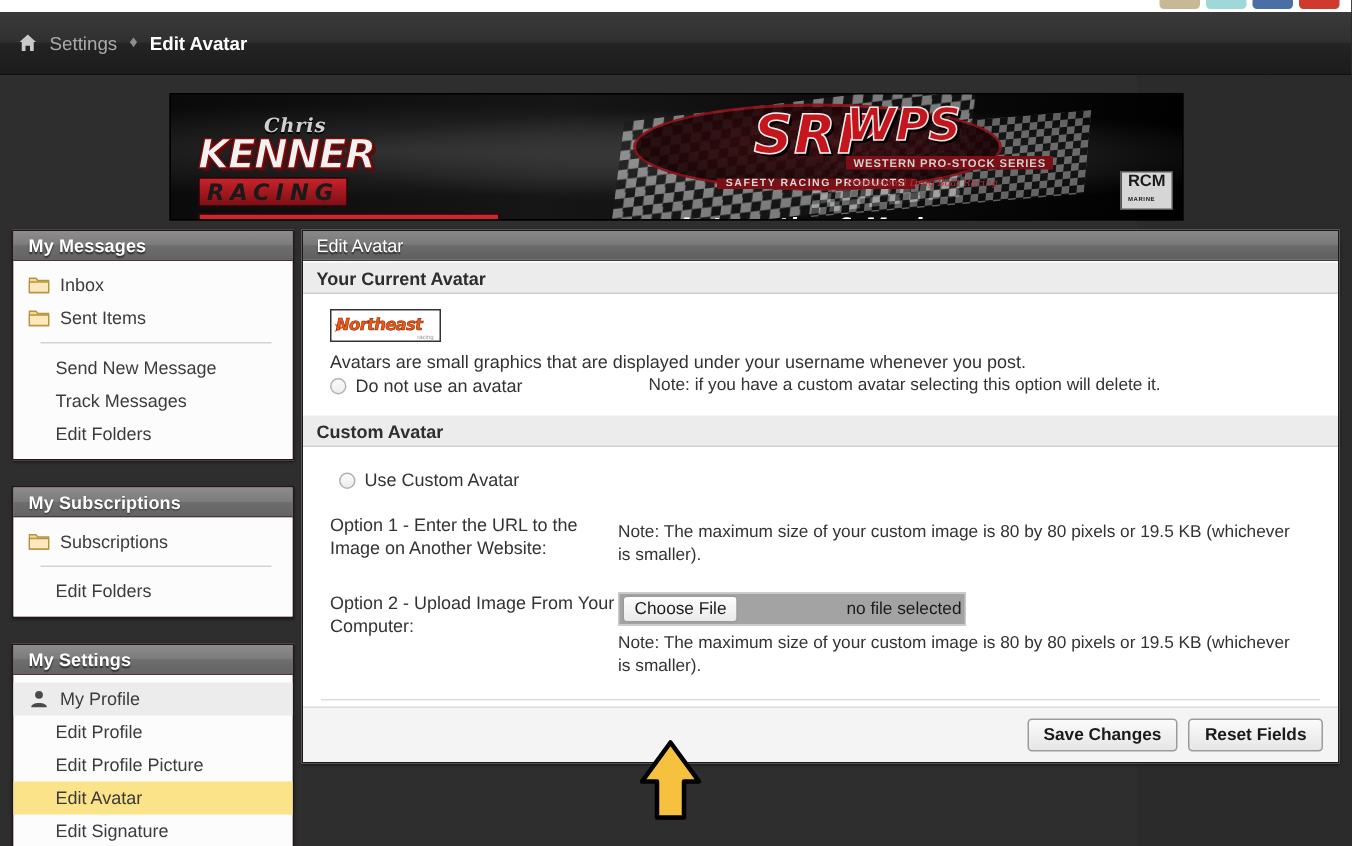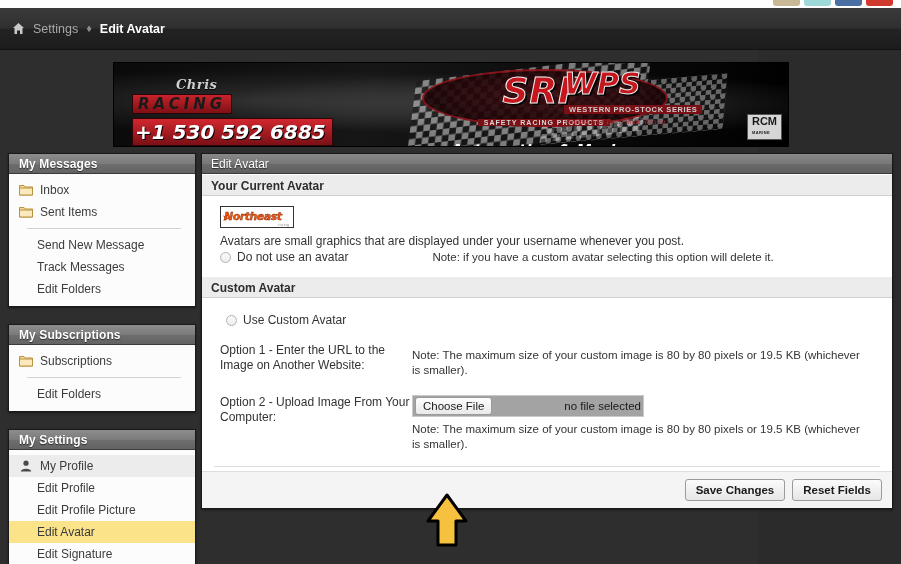--- a/index.html
+++ b/index.html
@@ -250,20 +250,21 @@
 
   <div class="page">
 
     <div class="banner">
       <div class="ckr"></div>
       <div class="flagband"></div>
       <div class="flagband2"></div>
 
       <div class="kenner">
         <div class="script">Chris</div>
+        <div class="big">KENNER</div>
         <div class="rac">RACING</div>
         <div class="phone">+1 530 592 6885</div>
       </div>
 
       <div class="srp">
         <div class="oval"></div>
         <div class="srptxt">SRP</div>
         <div class="sub1">SAFETY RACING PRODUCTS</div>
         <div class="l2">Automotive &amp; Marine</div>
         

